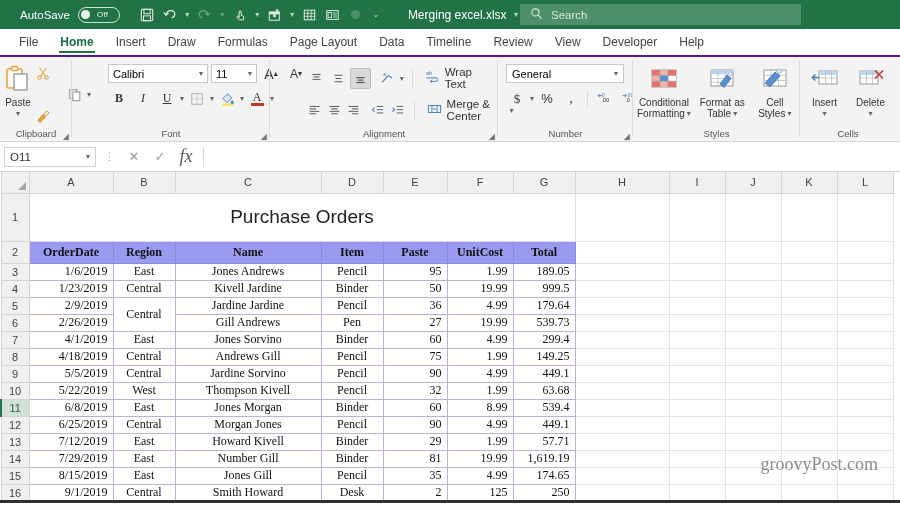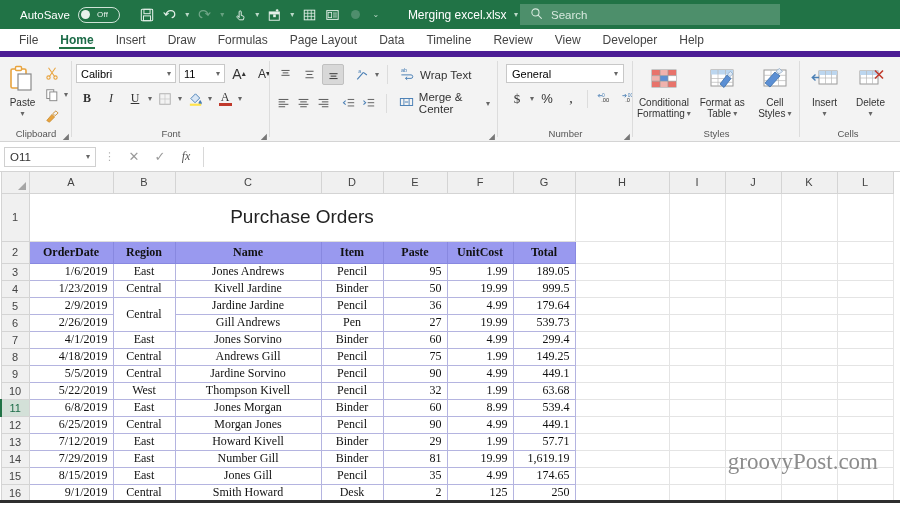--- a/index.html
+++ b/index.html
@@ -26,29 +26,29 @@
   .toggle .knob { width: 9px; height: 9px; border-radius: 50%; background: #e9f2ec; }
   .toggle .off { font-size: 8px; color: #e9f2ec; letter-spacing: .3px; }
   .qat { display: flex; align-items: center; gap: 1px; margin-left: 14px; }
   .qbtn {
     width: 22px; height: 22px; display: flex; align-items: center; justify-content: center;
     color: #e4f0e9; font-size: 13px; border-radius: 2px;
   }
   .caret { font-size: 8px; color: #bcd9c8; width: 11px; display:flex; align-items:center; justify-content:center;}
   .doctitle { margin-left: 22px; font-size: 12px; color: #ffffff; display:flex; align-items:center; gap:4px;}
   .searchbox {
-    position: absolute; left: 520px; top: 4px; width: 260px; height: 21px;
+    position: absolute; left: 520px; top: 4px; width: 281px; height: 21px;
     background: #4d8f6b; display: flex; align-items: center; gap: 8px;
     padding-left: 10px; font-size: 11.5px; color: #d7e9de;
   }
 
   
   .tabs {
     height: 28px; background: #ffffff; display: flex; align-items: stretch;
-    padding-left: 8px; border-bottom: 6px solid #4c1d95;
+    padding-left: 8px; border-bottom: 2px solid #4c1d95;
   }
   .tab {
     padding: 0 11px; font-size: 12px; color: #444444;
     display: flex; align-items: center; position: relative;
   }
   .tab.active { color: #1b6b47; font-weight: bold; }
   .tab.active::after {
     content: ""; position: absolute; left: 10px; right: 10px; bottom: 2px;
     height: 2.5px; background: #217346;
   }
@@ -71,21 +71,21 @@
   .bigbtn {
     display: flex; flex-direction: column; align-items: center; justify-content: center;
     width: 54px; font-size: 10px; color: #333; padding-top: 3px; line-height: 11px;
   }
   .bigbtn .glyph { height: 34px; display:flex; align-items:center; justify-content:center;}
   .smbtn {
     width: 22px; height: 21px; display: flex; align-items: center; justify-content: center;
     font-size: 12px; color: #333;
   }
   .smbtn.on { background: #d8d8d8; border: 1px solid #c0c0c0; border-radius: 2px; }
-  .row { display: flex; align-items: center; gap: 1px; }
+  .row { display: flex; align-items: center; gap: 1px; margin-left: 32px; }
   .fontname {
     width: 100px; height: 19px; border: 1px solid #c8c8c8; background: #fff;
     font-size: 11px; padding: 0 4px; display: flex; align-items: center; justify-content: space-between;
   }
   .fontsize {
     width: 46px; height: 19px; border: 1px solid #c8c8c8; background: #fff;
     font-size: 11px; padding: 0 4px; display: flex; align-items: center; justify-content: space-between;
   }
   .numfmt {
     width: 118px; height: 19px; border: 1px solid #c8c8c8; background: #fff;
@@ -137,21 +137,21 @@
   }
   td.hdr-cell {
     background: #9999ef; border: 1px solid #8888e0; text-align: center;
     font-weight: bold; font-size: 12px; color: #111;
     font-family: "Liberation Serif", serif;
   }
   .ta-r { text-align: right; }
   .ta-c { text-align: center; }
   .watermark {
     position: absolute; right: 22px; bottom: 28px;
-    font-family: "Liberation Serif", serif; font-size: 23px; color: #8c8c8c;
+    font-family: "Liberation Serif", serif; font-size: 18px; color: #8c8c8c;
   }
   .hscroll-edge { position:absolute; left:0; right:0; bottom:0; height:3px; background:#2f2f2f; }
 </style>
 </head>
 <body>
 
 <div class="titlebar">
   <span class="autosave-label">AutoSave</span>
   <div class="toggle">
     <span class="knob"></span>
@@ -435,20 +435,21 @@
                 <rect x="1" y="4" width="14" height="8" fill="none" stroke="#4a7fb5" stroke-width="1.1"></rect>
                 <path d="M5 4 V12 M11 4 V12" stroke="#4a7fb5" stroke-width="1"></path>
                 <path d="M6 8 H10" stroke="#4a7fb5" stroke-width="1.1"></path>
               </svg>
           </span>
           <span>Merge &amp; Center</span>
           <span class="mini-caret">▾</span>
         </div>
       </div>
     </div>
+    <div class="glabel">Alignment</div>
     <span class="launcher">◢</span>
     <div class="gdiv"></div>
   </div>
 
   <div class="group" style="width:135px">
     <div class="gbody" style="flex-direction:column;gap:5px;padding-top:4px;align-items:flex-start">
       <div class="numfmt" style="margin-left:4px">
         <span>General</span>
         <span class="mini-caret">▾</span>
       </div>
@@ -571,21 +572,21 @@
 </div>
 
 <div class="fbar">
   <div class="namebox">
     <span>O11</span>
     <span class="mini-caret">▾</span>
   </div>
   <span style="color:#b0b0b0;font-size:11px;margin:0 6px 0 8px">⋮</span>
   <span class="fbtn">✕</span>
   <span class="fbtn">✓</span>
-  <span class="fbtn" style="font-style:italic;font-family:'Liberation Serif',serif;font-size:12px;color:#555">fx</span>
+  <span class="fbtn" style="font-style:italic;font-family:'Liberation Serif',serif;font-size:18px;color:#555">fx</span>
   <div class="finput"><span></span></div>
 </div>
 
 <div class="gridwrap">
   <table class="sheet">
     <colgroup>
       <col style="width:28px">
         <col style="width:84px">
         <col style="width:62px">
         <col style="width:146px">

